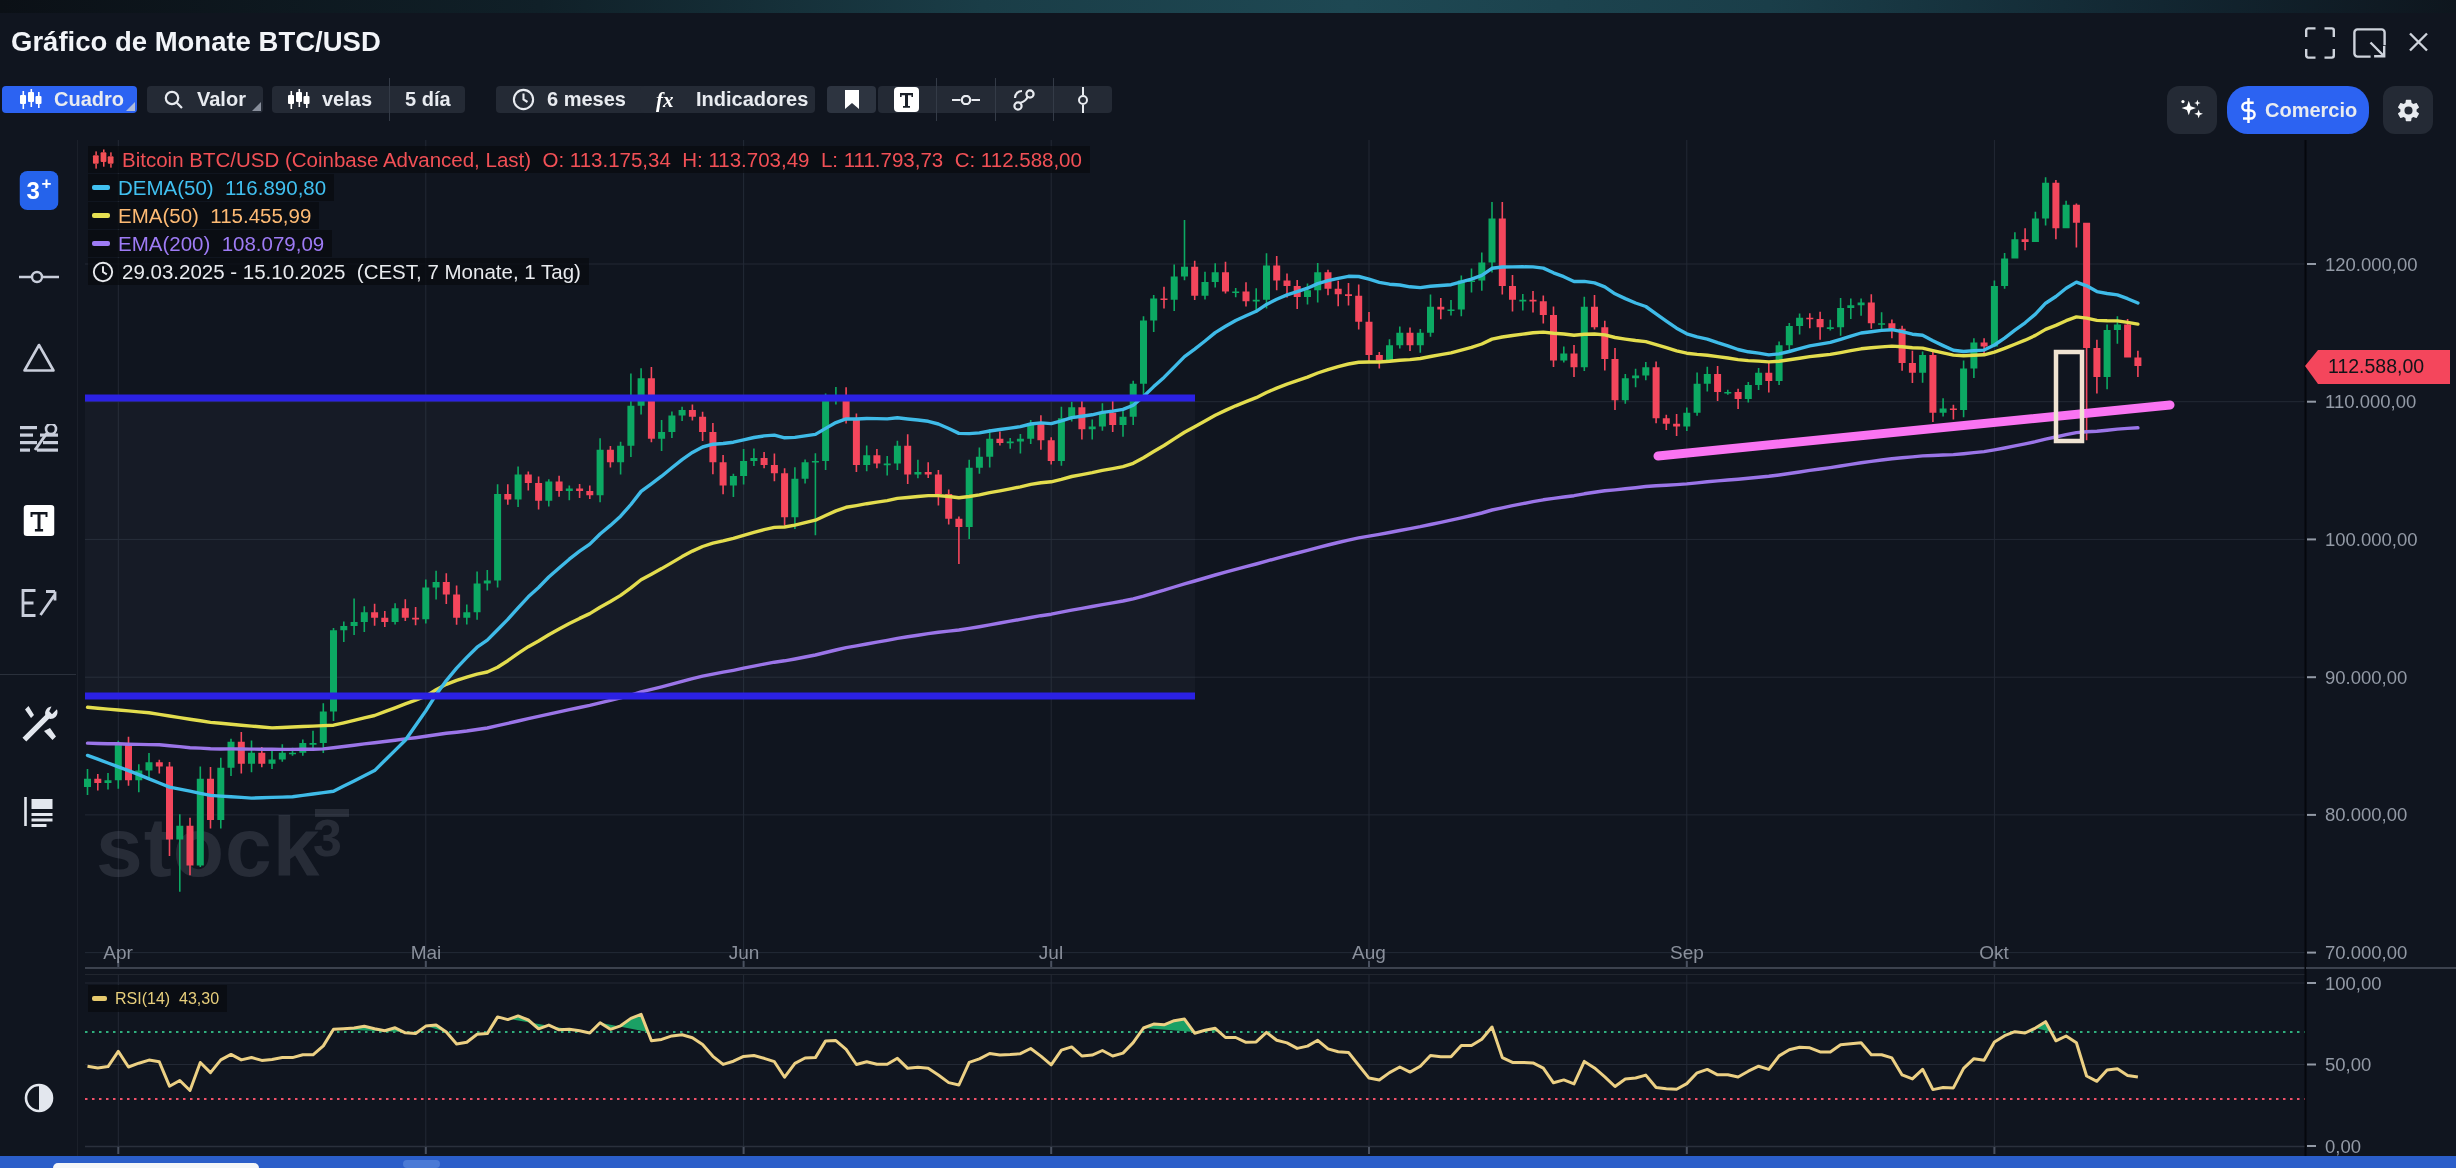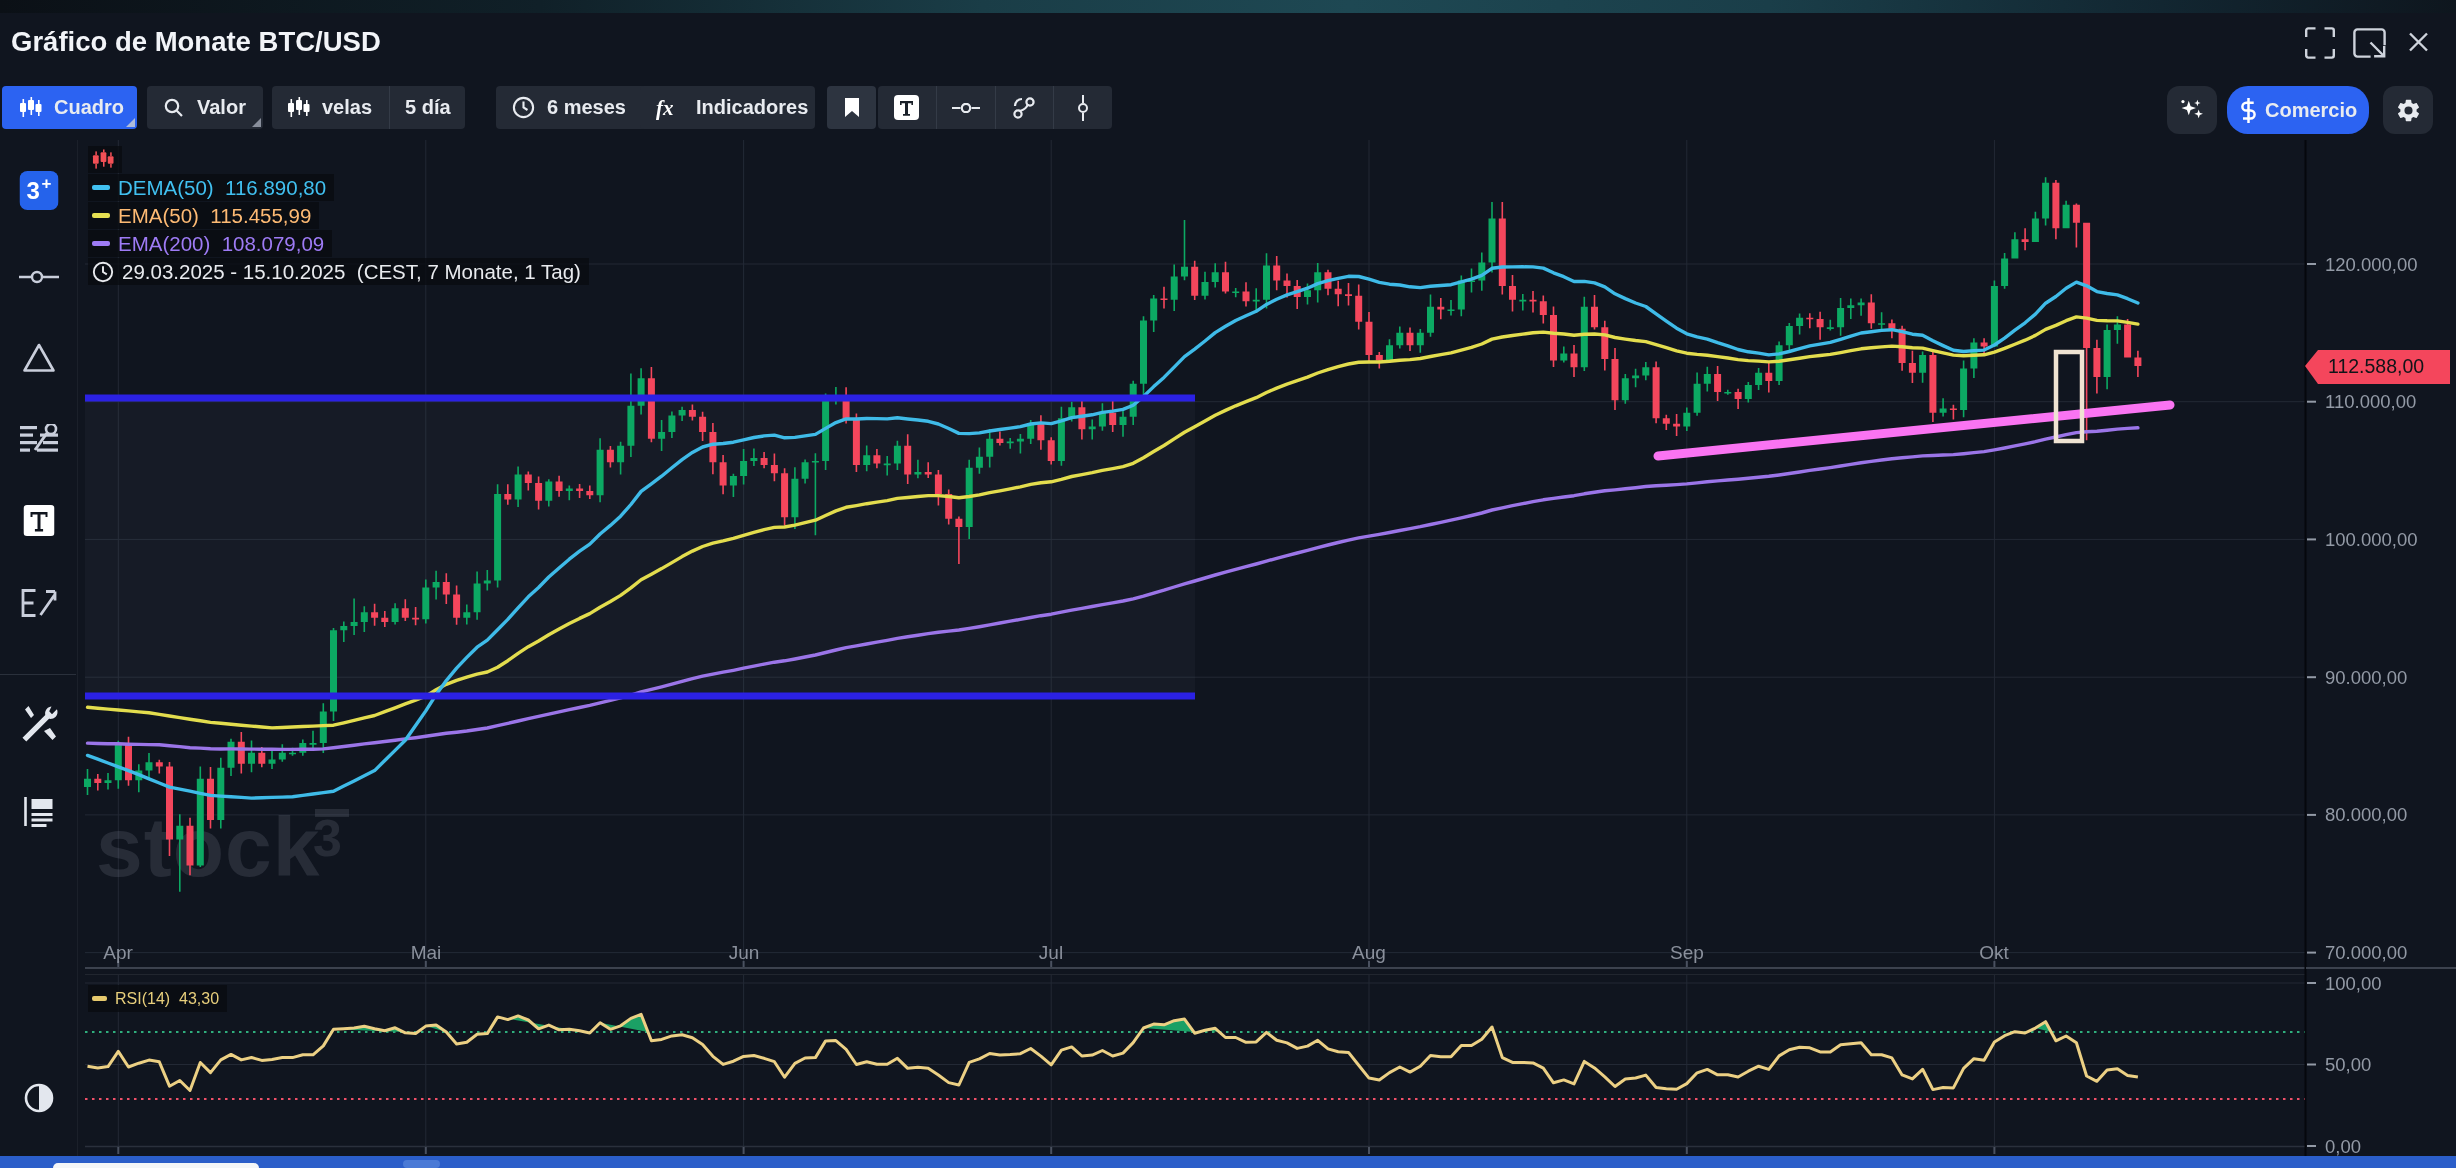--- a/index.html
+++ b/index.html
@@ -1,18 +1,18 @@
 <!DOCTYPE html>
 <html><head><meta charset="utf-8"><style>
 *{margin:0;padding:0;box-sizing:border-box}
 html,body{width:2456px;height:1168px;background:#10151f;overflow:hidden;font-family:"Liberation Sans",sans-serif}
 .abs{position:absolute}
 .topstrip{left:0;top:0;width:100%;height:13px;background:linear-gradient(90deg,#0b1016 0%,#102028 22%,#1a3d47 40%,#1e4853 55%,#1a3e49 72%,#122631 88%,#0e161e 100%)}
 .title{left:11px;top:26px;font-size:27.5px;font-weight:700;color:#f2f4f8}
-.btn{position:absolute;top:86px;height:43px;border-radius:4px;background:#242a35;color:#e8ebf0;font-size:20px;font-weight:600;display:flex;align-items:center;white-space:nowrap}
+.btn{position:absolute;top:86px;height:27px;border-radius:4px;background:#242a35;color:#e8ebf0;font-size:20px;font-weight:600;display:flex;align-items:center;white-space:nowrap}
 .btn svg{flex:0 0 auto}
 .blue{background:#2c63f2}
 .fold{position:absolute;right:2px;bottom:2px;width:0;height:0;border-left:9px solid transparent;border-bottom:9px solid #9aa0ad;opacity:.85}
 .vdiv{width:1px;height:43px;background:#343b47}
 .sb{position:absolute;left:0;top:140px;width:78px;height:1028px}
 .sb svg{position:absolute;left:50%;transform:translateX(-50%)}
 .leg{position:absolute;display:flex;align-items:center;gap:8px;font-size:20.5px;height:27px;padding:0 8px 0 4px;background:rgba(9,12,17,.78);width:max-content}
 .dash{width:18px;height:5px;border-radius:2px}
 </style></head><body>
 <div class="abs topstrip"></div>
@@ -286,20 +286,21 @@
       <rect x="1" y="7" width="6" height="9" rx="1"></rect>
       <rect x="3.5" y="3" width="1.6" height="4"></rect>
       <rect x="3.5" y="16" width="1.6" height="5"></rect>
       <rect x="9" y="4" width="6" height="10" rx="1"></rect>
       <rect x="11.5" y="1" width="1.6" height="3"></rect>
       <rect x="11.5" y="14" width="1.6" height="5"></rect>
       <rect x="16.5" y="8" width="6" height="8" rx="1"></rect>
       <rect x="19" y="4" width="1.6" height="4"></rect>
       <rect x="19" y="16" width="1.6" height="4"></rect>
     </svg>
+ <span>Bitcoin BTC/USD (Coinbase Advanced, Last)&nbsp; O: 113.175,34&nbsp; H: 113.703,49&nbsp; L: 111.793,73&nbsp; C: 112.588,00</span>
   </div>
 <div class="leg" style="left:88px;top:174px;color:#41c0f0">
     <span class="dash" style="background:#41c0f0"></span>
     <span>DEMA(50)&nbsp; 116.890,80</span>
   </div>
 <div class="leg" style="left:88px;top:202px;color:#fdba74">
     <span class="dash" style="background:#e6e052"></span>
     <span>EMA(50)&nbsp; 115.455,99</span>
   </div>
 <div class="leg" style="left:88px;top:230px;color:#9e7bf5">

